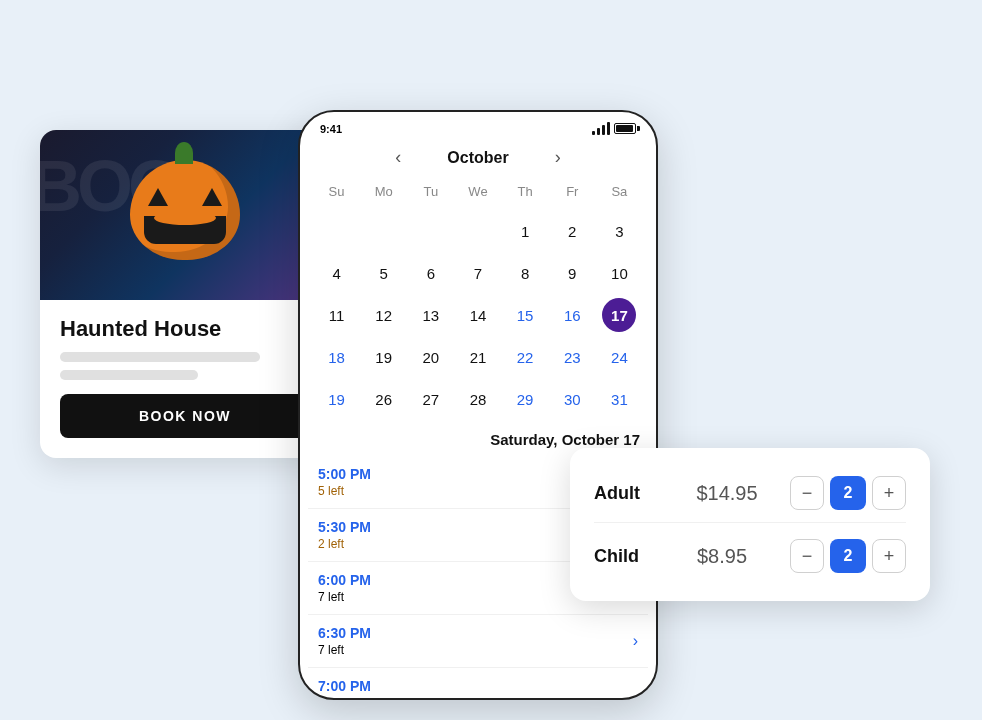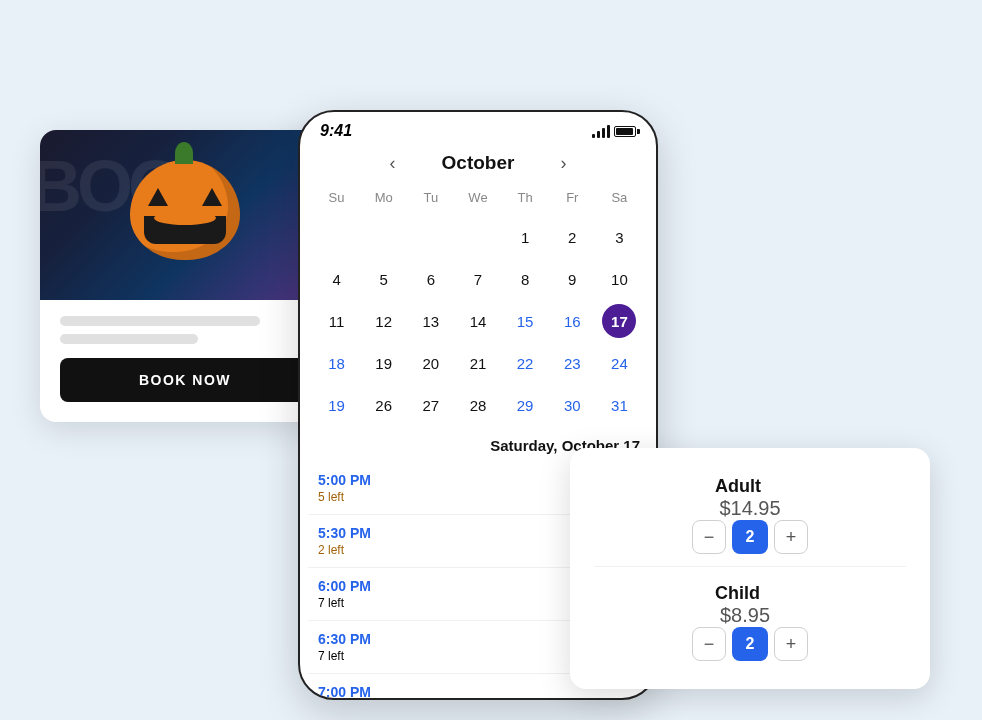--- a/index.html
+++ b/index.html
@@ -145,23 +145,22 @@
       border-radius: 36px;
       border: 2px solid #222;
       box-shadow: 0 12px 40px rgba(0,0,0,0.18);
       overflow: hidden;
     }
     .phone-status-bar {
       display: flex;
       justify-content: space-between;
       align-items: center;
       padding: 10px 20px 4px;
-      font-size: 16px;
+      font-size: 11px;
       font-weight: 600;
-      font-style: italic;
     }
     .status-icons {
       display: flex;
       gap: 4px;
       align-items: center;
     }
     .signal-bars {
       display: flex;
       gap: 2px;
       align-items: flex-end;
@@ -210,21 +209,21 @@
     }
     .cal-nav-btn {
       background: none;
       border: none;
       font-size: 18px;
       color: #555;
       cursor: pointer;
       padding: 0 6px;
     }
     .cal-month {
-      font-size: 19px;
+      font-size: 16px;
       font-weight: 600;
       color: #111;
     }
     .cal-grid {
       display: grid;
       grid-template-columns: repeat(7, 1fr);
       gap: 6px;
     }
     .cal-day-header {
       text-align: center;
@@ -297,23 +296,22 @@
       top: 448px;
       width: 360px;
       background: #fff;
       border-radius: 16px;
       box-shadow: 0 8px 32px rgba(0,0,0,0.15);
       padding: 20px 24px;
     }
     .ticket-row {
       display: flex;
       align-items: center;
-      justify-content: flex-end;
+      justify-content: space-between;
       padding: 8px 0;
-      flex-direction: column;
     }
     .ticket-row + .ticket-row {
       border-top: 1px solid #f0f0f0;
       margin-top: 4px;
       padding-top: 16px;
     }
     .ticket-label {
       font-size: 18px;
       font-weight: 600;
       color: #111;
@@ -362,20 +360,21 @@
 <div class="event-card">
   <div class="event-card-image">
     <span class="bg-letters">BOO</span>
     <div class="pumpkin">
       <div class="pumpkin-eye-left"></div>
       <div class="pumpkin-eye-right"></div>
       <div class="pumpkin-mouth"></div>
     </div>
   </div>
   <div class="event-card-body">
+    <div class="event-title">Haunted House</div>
     <div class="event-subtitle-line long"></div>
     <div class="event-subtitle-line short"></div>
     <button class="book-now-btn">BOOK NOW</button>
   </div>
 </div>
 
 <div class="phone-frame">
 
   <div class="phone-status-bar">
     <span>9:41</span>

